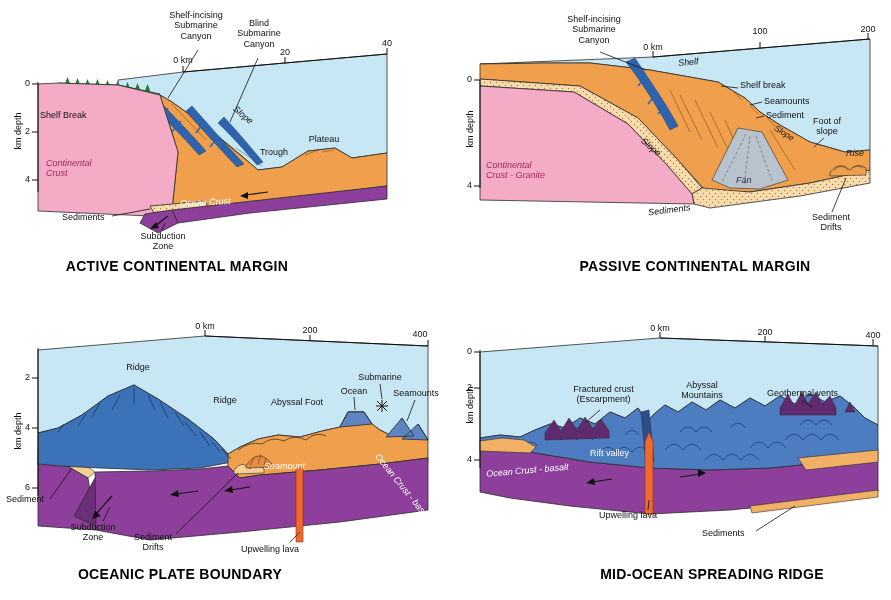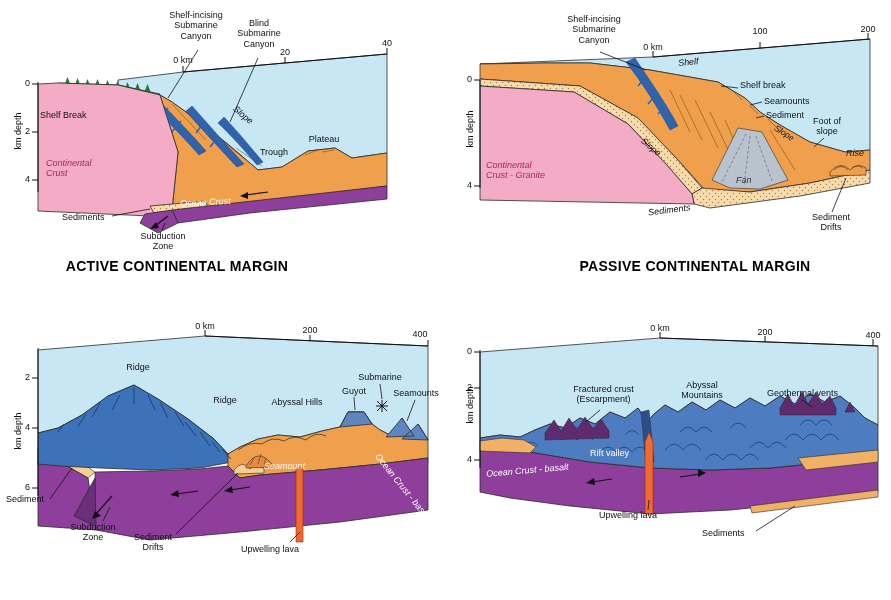--- a/index.html
+++ b/index.html
@@ -283,39 +283,40 @@
           <path d="M415,100 L407,121"></path>
         <path d="M50,199 L72,168"></path>
           <path d="M103,221 L110,207"></path>
           <path d="M176,234 L238,173"></path>
         <path d="M290,242 L300,232"></path>
       </g>
     </g>
   </svg>
   <div class="lbl c" style="left:112px;top:62px;width:52px">Ridge</div>
   <div class="lbl c" style="left:200px;top:95px;width:50px">Ridge</div>
-  <div class="lbl c" style="left:260px;top:97px;width:74px">Abyssal Hills</div>
+  <div class="lbl c" style="left:260px;top:97px;width:74px">Abyssal Foot</div>
   <div class="lbl c" style="left:352px;top:72px;width:56px">Submarine</div>
-  <div class="lbl c" style="left:330px;top:86px;width:48px">Guyot</div>
+  <div class="lbl c" style="left:330px;top:86px;width:48px">Ocean</div>
   <div class="lbl c" style="left:386px;top:88px;width:60px">Seamounts</div>
   <div class="lbl it wh" style="left:264px;top:161px;width:56px">Seamount</div>
   <div class="lbl it wh c" style="left:348px;top:182px;width:110px;transform:rotate(51deg)">Ocean Crust - basalt</div>
   <div class="lbl" style="left:6px;top:194px;width:50px">Sediment</div>
   <div class="lbl c" style="left:62px;top:222px;width:62px">Subduction
 Zone</div>
   <div class="lbl c" style="left:124px;top:232px;width:58px">Sediment
 Drifts</div>
   <div class="lbl c" style="left:234px;top:244px;width:72px">Upwelling lava</div>
   <div class="tick r" style="left:16px;top:72px;width:14px">2</div>
   <div class="tick r" style="left:16px;top:122px;width:14px">4</div>
   <div class="tick r" style="left:16px;top:182px;width:14px">6</div>
   <div class="tick c" style="left:185px;top:21px;width:40px">0 km</div>
   <div class="tick c" style="left:290px;top:25px;width:40px">200</div>
   <div class="tick c" style="left:400px;top:29px;width:40px">400</div>
   <div class="tick c" style="left:-10px;top:126px;width:56px;transform:rotate(-90deg)">km depth</div>
+  <div class="title" style="left:30px;top:266px;width:300px">OCEANIC PLATE BOUNDARY</div>
 </section>
 
 <section class="panel" style="left:450px;top:300px;width:441px;height:300px">
   <svg class="art" viewBox="0 0 441 300">
     <g stroke="#2b2b2b" stroke-width="0.8" stroke-linejoin="round">
       <path fill="#c8e7f5" d="M30,52 L210,38 L428,46 L428,125 L415,118 L405,108 L390,96 L375,102 L360,94 L345,104 L330,96 L315,106 L300,98 L285,108 L270,100 L256,110 L242,102 L228,112 L215,105 L204,114 L197,122 L188,108 L175,118 L160,112 L145,124 L130,118 L115,128 L100,124 L85,130 L70,137 L50,135 L30,138 Z"></path>
       <path fill="#8d3f9b" d="M30,150 L80,152 L140,162 L200,168 L260,170 L320,168 L380,162 L428,155 L428,192 L360,202 L280,210 L200,214 L120,206 L60,198 L30,192 Z"></path>
       <path fill="#4d7cc0" d="M30,138 L50,135 L70,137 L85,130 L100,124 L115,128 L130,118 L145,124 L160,112 L175,118 L188,108 L197,122 L204,114 L215,105 L228,112 L242,102 L256,110 L270,100 L285,108 L300,98 L315,106 L330,96 L345,104 L360,94 L375,102 L390,96 L405,108 L415,118 L428,125 L428,155 L380,162 L320,168 L260,170 L200,168 L140,162 L80,152 L30,150 Z"></path>
       <g stroke="#1d3f77" stroke-width="0.8" fill="none">
         <path d="M95,140 q8,-10 16,0 q8,-10 16,0 q8,-10 16,0"></path>
@@ -374,13 +375,14 @@
   <div class="lbl it wh" style="left:36px;top:164px;width:110px;transform:rotate(-5deg)">Ocean Crust - basalt</div>
   <div class="lbl c" style="left:140px;top:210px;width:76px">Upwelling lava</div>
   <div class="lbl" style="left:252px;top:228px;width:56px">Sediments</div>
   <div class="tick r" style="left:8px;top:46px;width:14px">0</div>
   <div class="tick r" style="left:8px;top:82px;width:14px">2</div>
   <div class="tick r" style="left:8px;top:154px;width:14px">4</div>
   <div class="tick c" style="left:190px;top:23px;width:40px">0 km</div>
   <div class="tick c" style="left:295px;top:27px;width:40px">200</div>
   <div class="tick c" style="left:403px;top:30px;width:40px">400</div>
   <div class="tick c" style="left:-8px;top:100px;width:56px;transform:rotate(-90deg)">km depth</div>
+  <div class="title" style="left:112px;top:266px;width:300px">MID-OCEAN SPREADING RIDGE</div>
 </section>
 
 </body></html>

